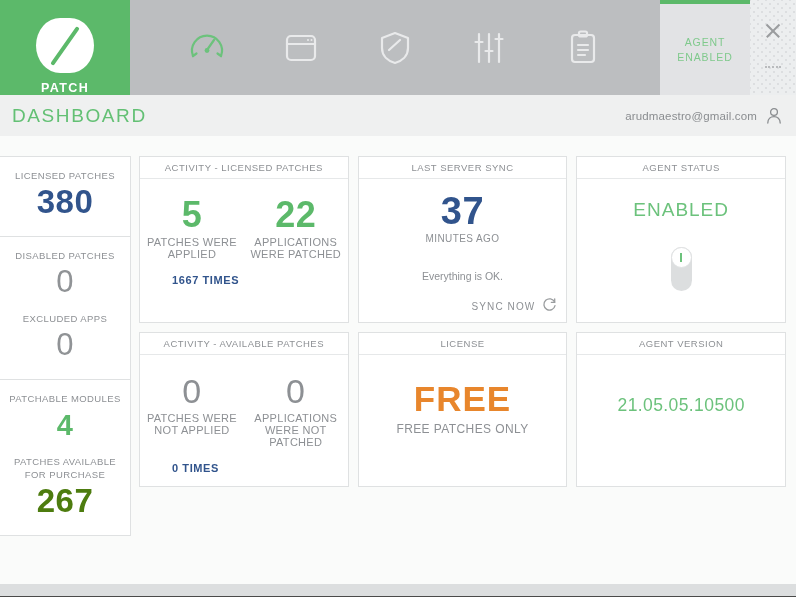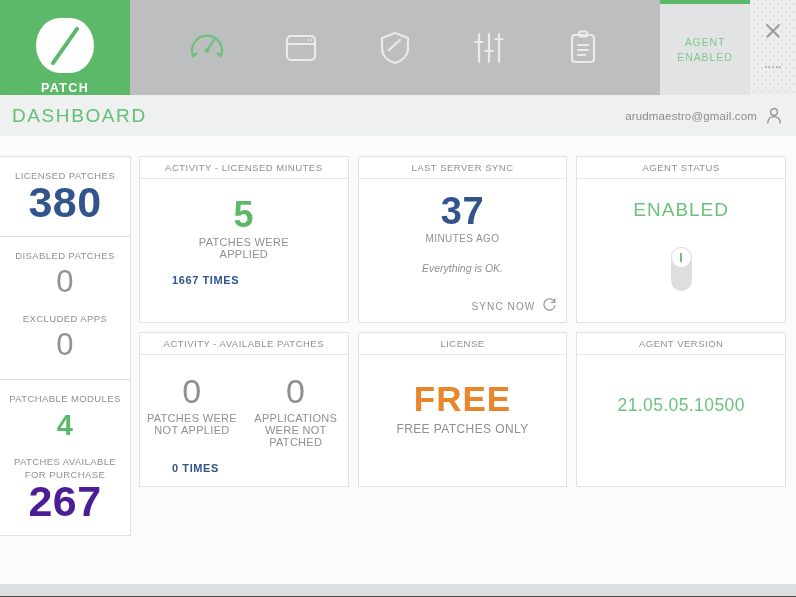--- a/index.html
+++ b/index.html
@@ -158,29 +158,29 @@
     text-align: center;
   }
   .stat-card + .stat-card { border-top: none; }
   .stat-label {
     color: #8d9094;
     font-size: 9.5px;
     letter-spacing: 0.4px;
     line-height: 13px;
   }
   .stat-value {
-    font-size: 43px;
+    font-size: 33px;
     line-height: 40px;
     font-weight: bold;
     letter-spacing: 0.5px;
   }
   .stat-value.navy   { color: #31548c; }
   .stat-value.gray   { color: #909396; font-weight: normal; font-size: 31px; }
   .stat-value.green  { color: #5cb96a; font-size: 29px; }
-  .stat-value.orange { color: #4c1d95; }
+  .stat-value.orange { color: #4d7c0f; }
   .stat-sub { margin-top: 10px; }
 
   
   .grid {
     flex: 1;
     display: grid;
     grid-template-columns: 1fr 1fr 1fr;
     grid-template-rows: 167px 155px;
     gap: 9px;
     margin-left: 8px;
@@ -242,21 +242,21 @@
   .sync-wrap { text-align: center; padding-top: 11px; }
   .sync-num {
     color: #31548c;
     font-size: 38px;
     line-height: 42px;
     font-weight: bold;
     letter-spacing: 0.5px;
   }
   .sync-cap { color: #8d9094; font-size: 10px; letter-spacing: 0.4px; line-height: 13px; }
   .sync-cap2 { color: #8d9094; font-size: 10.5px; line-height: 14px; }
-  .sync-ok { margin-top: 17px; color: #8d9094; font-size: 10.5px; font-style: italic; }
+  .sync-ok { margin-top: 25px; color: #8d9094; font-size: 10.5px; }
   .sync-now {
     position: absolute;
     right: 9px; bottom: 6px;
     display: flex; align-items: center; gap: 7px;
     cursor: pointer;
   }
   .sync-now-label { color: #8d9094; font-size: 10px; letter-spacing: 1.1px; }
 
   
   .agent-body {
@@ -438,26 +438,30 @@
       <div class="stat-value green">4</div>
       <div class="stat-label stat-sub">PATCHES AVAILABLE FOR PURCHASE</div>
       <div class="stat-value orange">267</div>
     </div>
 
   </div>
 
   <div class="grid">
 
     <div class="card">
-      <div class="card-head">ACTIVITY - LICENSED MINUTES</div>
+      <div class="card-head">ACTIVITY - LICENSED PATCHES</div>
       <div class="card-body">
         <div class="act-cols">
           <div class="act-col">
             <div class="act-num green">5</div>
             <div class="act-cap">PATCHES WERE APPLIED</div>
+          </div>
+          <div class="act-col">
+            <div class="act-num green">22</div>
+            <div class="act-cap">APPLICATIONS WERE PATCHED</div>
           </div>
         </div>
         <div class="act-times">1667 TIMES</div>
       </div>
     </div>
 
     <div class="card">
       <div class="card-head">LAST SERVER SYNC</div>
       <div class="card-body">
         <div class="sync-wrap">

